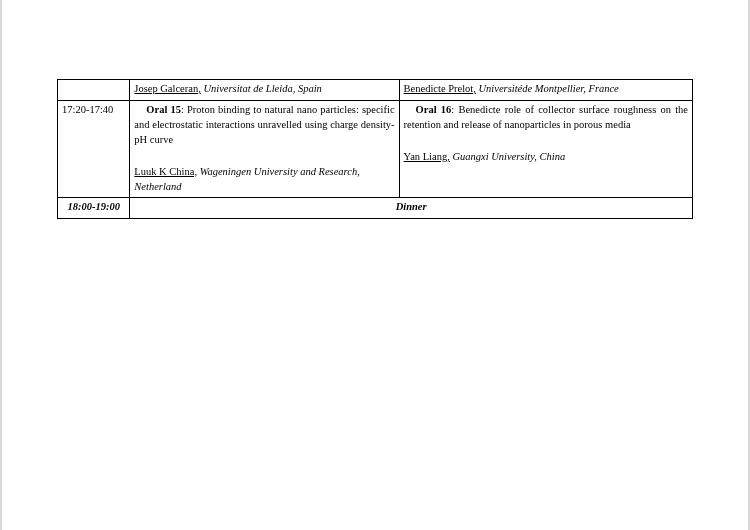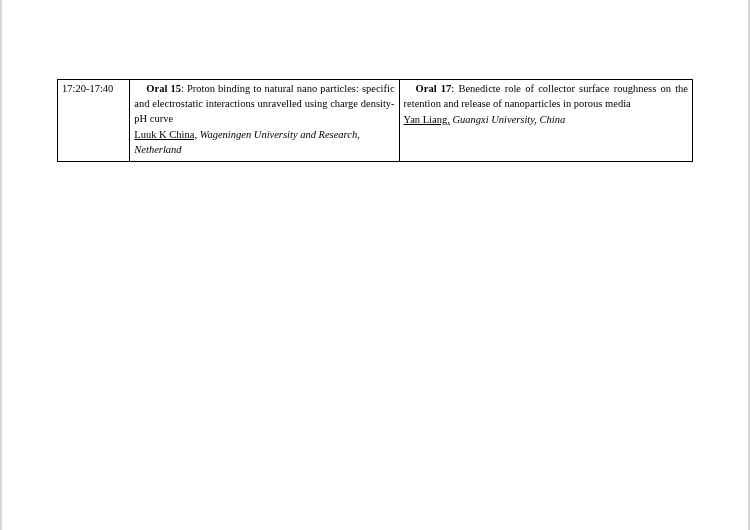--- a/index.html
+++ b/index.html
@@ -71,21 +71,21 @@
   }
   .talk-body {
     text-align: justify;
     text-justify: inter-word;
   }
   .oral-label {
     font-weight: bold;
     margin-left: 12px;
   }
   .speaker-line {
-    margin-top: 1px;
+    margin-top: 17px;
   }
   .dinner-cell {
     text-align: center;
     font-style: italic;
     font-weight: bold;
     font-size: 10.5px;
     padding-top: 2px;
     padding-bottom: 2px;
   }
   .time-bold-italic {
@@ -115,36 +115,51 @@
   <div class="page-edge-right"></div>
 
   <table class="schedule-table">
     <colgroup>
       <col class="col-time">
       <col class="col-a">
       <col class="col-b">
     </colgroup>
     <tbody>
       <tr>
+        <td class="cell-time empty-cell"></td>
+        <td class="chair-cell">
+          <span class="name-underline">Josep Galceran,</span>
+          <span class="affil">Universitat de Lleida, Spain</span>
+        </td>
+        <td class="chair-cell">
+          <span class="name-underline">Benedicte Prelot,</span>
+          <span class="affil">Universitéde Montpellier, France</span>
+        </td>
+      </tr>
+      <tr>
         <td class="cell-time">17:20-17:40</td>
         <td>
           <div class="talk-body">
             <span class="oral-label">Oral 15</span><span>: Proton binding to natural nano particles: specific and electrostatic interactions unravelled using charge density-pH curve</span>
           </div>
           <div class="speaker-line">
             <span class="name-underline">Luuk K China,</span>
             <span class="affil">Wageningen University and Research, Netherland</span>
           </div>
         </td>
         <td>
           <div class="talk-body">
-            <span class="oral-label">Oral 17</span><span>: Benedicte role of collector surface roughness on the retention and release of nanoparticles in porous media</span>
+            <span class="oral-label">Oral 16</span><span>: Benedicte role of collector surface roughness on the retention and release of nanoparticles in porous media</span>
           </div>
           <div class="speaker-line">
             <span class="name-underline">Yan Liang,</span>
             <span class="affil">Guangxi University, China</span>
           </div>
         </td>
       </tr>
+      <tr>
+        <td class="time-bold-italic">18:00-19:00</td>
+        <td class="dinner-cell" colspan="2">Dinner</td>
+      </tr>
     </tbody>
   </table>
 
 </div>
 
 </body></html>

